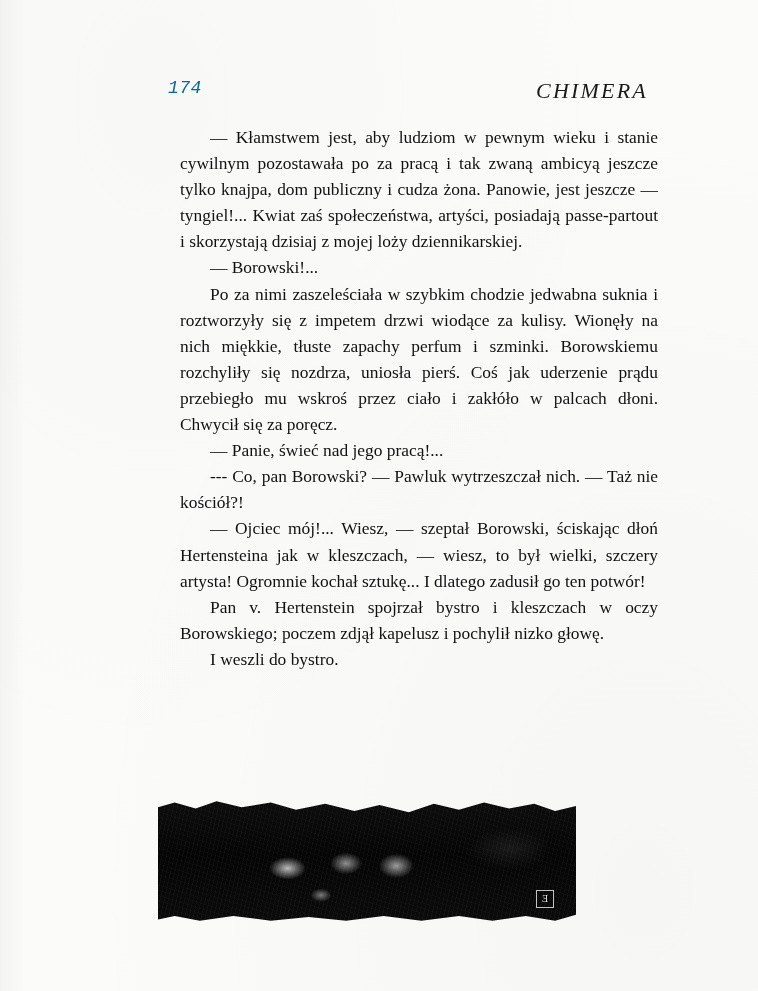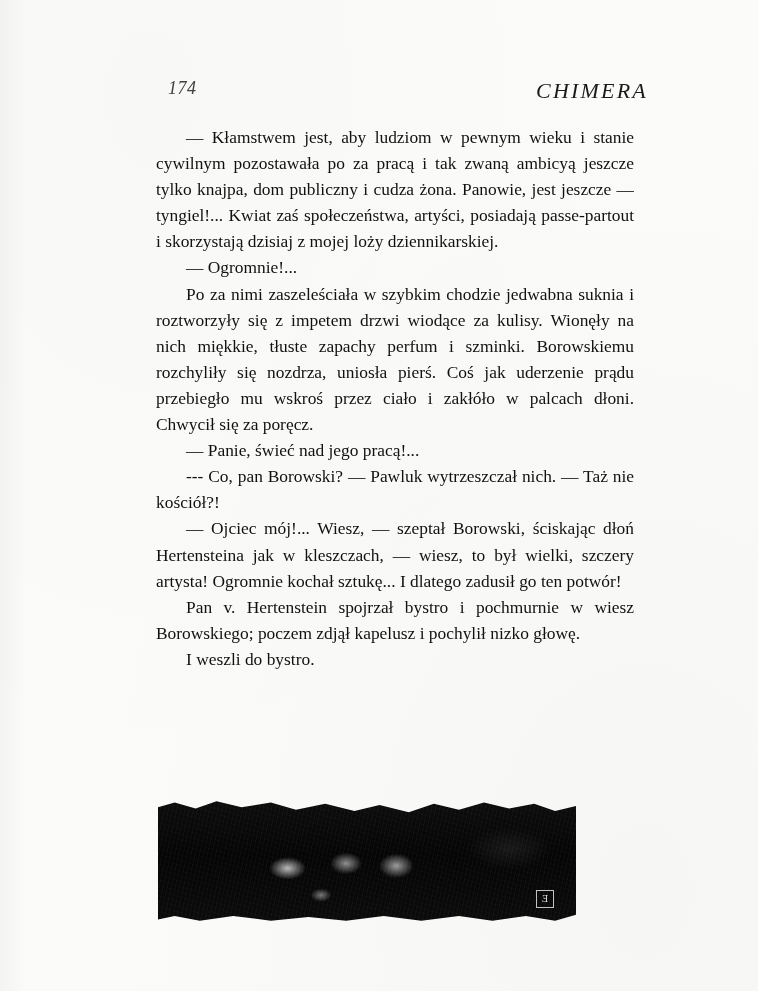--- a/index.html
+++ b/index.html
@@ -33,35 +33,36 @@
     width: 480px;
     height: 26px;
   }
   .folio {
     position: absolute;
     left: 0;
     top: 0;
     font-style: italic;
     font-size: 18px;
     letter-spacing: 0.5px;
-    color: #404040;
+    color: #0369a1;
+    font-family: Liberation Mono, monospace;
   }
   .running-title {
     position: absolute;
     right: 0;
     top: 0;
     font-style: italic;
     font-size: 22px;
     letter-spacing: 2.2px;
     color: #1a1a1a;
   }
   .body-text {
     position: absolute;
     top: 124px;
-    left: 156px;
+    left: 180px;
     width: 478px;
     font-size: 17.4px;
     line-height: 26.1px;
     text-align: justify;
     text-justify: inter-word;
     color: #111111;
   }
   .body-text p {
     margin: 0;
     text-indent: 30px;
@@ -129,26 +130,26 @@
 <div class="page">
   <div class="paper-tint"></div>
 
   <div class="header">
     <div class="folio">174</div>
     <div class="running-title">CHIMERA</div>
   </div>
 
   <div class="body-text">
     <p>— Kłamstwem jest, aby ludziom w pewnym wieku i stanie cywilnym pozostawała po za pracą i tak zwaną ambicyą jeszcze tylko knajpa, dom publiczny i cudza żona. Panowie, jest jeszcze — tyngiel!... Kwiat zaś społeczeństwa, artyści, posiadają passe-partout i skorzystają dzisiaj z mojej loży dziennikarskiej.</p>
-    <p>— Ogromnie!...</p>
+    <p>— Borowski!...</p>
     <p>Po za nimi zaszeleściała w szybkim chodzie jedwabna suknia i roztworzyły się z impetem drzwi wiodące za kulisy. Wionęły na nich miękkie, tłuste zapachy perfum i szminki. Borowskiemu rozchyliły się nozdrza, uniosła pierś. Coś jak uderzenie prądu przebiegło mu wskroś przez ciało i zakłóło w palcach dłoni. Chwycił się za poręcz.</p>
     <p>— Panie, świeć nad jego pracą!...</p>
     <p>--- Co, pan Borowski? — Pawluk wytrzeszczał nich. — Taż nie kościół?!</p>
     <p>— Ojciec mój!... Wiesz, — szeptał Borowski, ściskając dłoń Hertensteina jak w kleszczach, — wiesz, to był wielki, szczery artysta! Ogromnie kochał sztukę... I dlatego zadusił go ten potwór!</p>
-    <p>Pan v. Hertenstein spojrzał bystro i pochmurnie w wiesz Borowskiego; poczem zdjął kapelusz i pochylił nizko głowę.</p>
+    <p>Pan v. Hertenstein spojrzał bystro i kleszczach w oczy Borowskiego; poczem zdjął kapelusz i pochylił nizko głowę.</p>
     <p>I weszli do bystro.</p>
   </div>
 
   <div class="figure">
     <div class="plate"></div>
     <div class="grain"></div>
     <div class="monogram">Ǝ</div>
   </div>
 </div>
 

